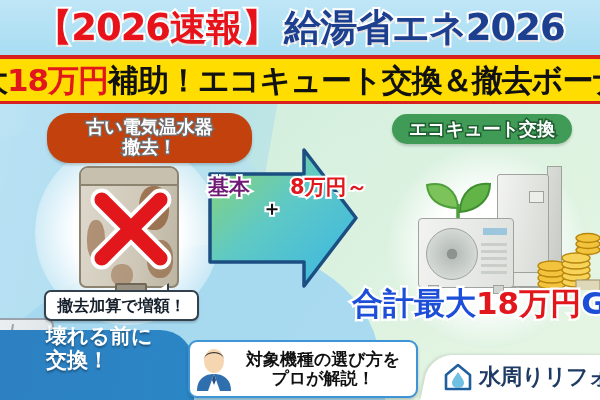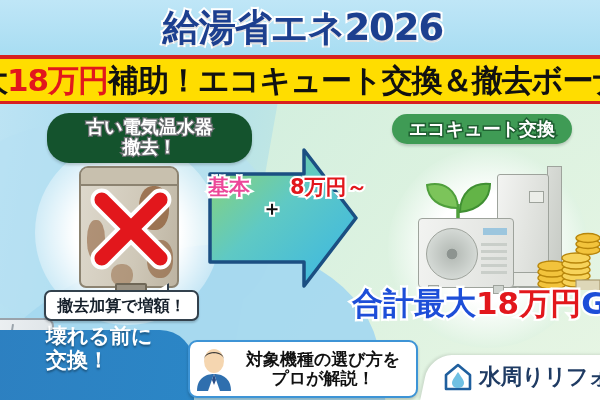--- a/index.html
+++ b/index.html
@@ -44,21 +44,21 @@
   .headline2{position:absolute;left:0;top:59px;width:600px;height:42px;
     background:#ffdd00;display:flex;align-items:center;justify-content:center;
     white-space:nowrap;overflow:hidden;}
   .h2-text{font-size:31px;font-weight:bold;letter-spacing:-1px;line-height:1;}
   .h2-black{color:#111111;}
   .h2-red{color:#e2171c;}
   .rule-red2{position:absolute;left:0;top:101px;width:600px;height:3px;background:#d8201f;}
 
   
   .badge-gray{position:absolute;left:47px;top:113px;width:185px;
-    background:#14532d;border-radius:22px;padding:4px 10px 6px;text-align:center;
+    background:#c2410c;border-radius:22px;padding:4px 10px 6px;text-align:center;
     box-shadow:0 2px 3px rgba(0,0,0,.18);}
   .badge-gray span{display:block;color:#ffffff;font-weight:bold;font-size:18px;line-height:1.12;
     -webkit-text-stroke:2.5px #6f7175;paint-order:stroke fill;}
   .badge-gray .l2{font-size:18px;font-family:Liberation Serif, serif;}
 
   
   .badge-green{position:absolute;left:392px;top:114px;width:180px;height:30px;
     background:#3f9b55;border-radius:17px;display:flex;align-items:center;justify-content:center;
     box-shadow:0 2px 3px rgba(0,0,0,.18);}
   .badge-green span{color:#ffffff;font-weight:bold;font-size:18px;line-height:1;
@@ -75,21 +75,21 @@
 
   .broken-heater{position:absolute;left:-14px;top:318px;width:64px;height:76px;
     background:linear-gradient(100deg,#eef1f3,#dde3e7);border:2px solid #9aa3ab;border-radius:8px;}
   .crack{position:absolute;background:#9aa3ab;}
 
   
   .arrow-wrap{position:absolute;left:208px;top:148px;width:150px;height:140px;}
   .arrow-txt{position:absolute;left:0;top:28px;width:128px;text-align:center;}
   .arrow-line{line-height:1.05;font-weight:bold;white-space:nowrap;}
   .a-l1{font-size:21px;}
-  .a-black{color:#ec4899;-webkit-text-stroke:4px #fff;paint-order:stroke fill;font-family:Liberation Serif, serif;}
+  .a-black{color:#701a75;-webkit-text-stroke:4px #fff;paint-order:stroke fill;font-family:Liberation Serif, serif;}
   .a-red{color:#e2171c;-webkit-text-stroke:4px #fff;paint-order:stroke fill;padding-left:40px;}
   .a-plus{font-size:20px;color:#111;-webkit-text-stroke:4px #fff;paint-order:stroke fill;}
   .a-l3{font-size:21px;color:#e2171c;-webkit-text-stroke:4px #fff;paint-order:stroke fill;}
 
   
   .leaves{position:absolute;left:424px;top:178px;width:70px;height:66px;}
   .tank{position:absolute;left:497px;top:166px;width:64px;height:120px;}
   .tank-front{position:absolute;left:0;top:8px;width:50px;height:112px;
     background:linear-gradient(100deg,#f3f4f2,#e2e4e0 55%,#d4d7d2);border:1.6px solid #9ea39c;border-radius:3px;}
   .tank-side{position:absolute;left:50px;top:0;width:13px;height:112px;
@@ -148,20 +148,21 @@
 <div id="stage">
 
   <div class="bg-base"></div>
   <div class="bg-diag"></div>
   <div class="bg-swoosh2"></div>
   <div class="bg-swoosh"></div>
   <div class="halo-left"></div>
   <div class="halo-right"></div>
 
   <div class="headline1">
+    <span class="h1-text h1-red">【2026速報】</span>
     <span class="h1-text h1-navy">給湯省エネ2026</span>
   </div>
   <div class="rule-red"></div>
 
   <div class="headline2">
     <span class="h2-text h2-black">大</span>
     <span class="h2-text h2-red">18万円</span>
     <span class="h2-text h2-black">補助！エコキュート交換＆撤去ボーナ</span>
   </div>
   <div class="rule-red2"></div>

